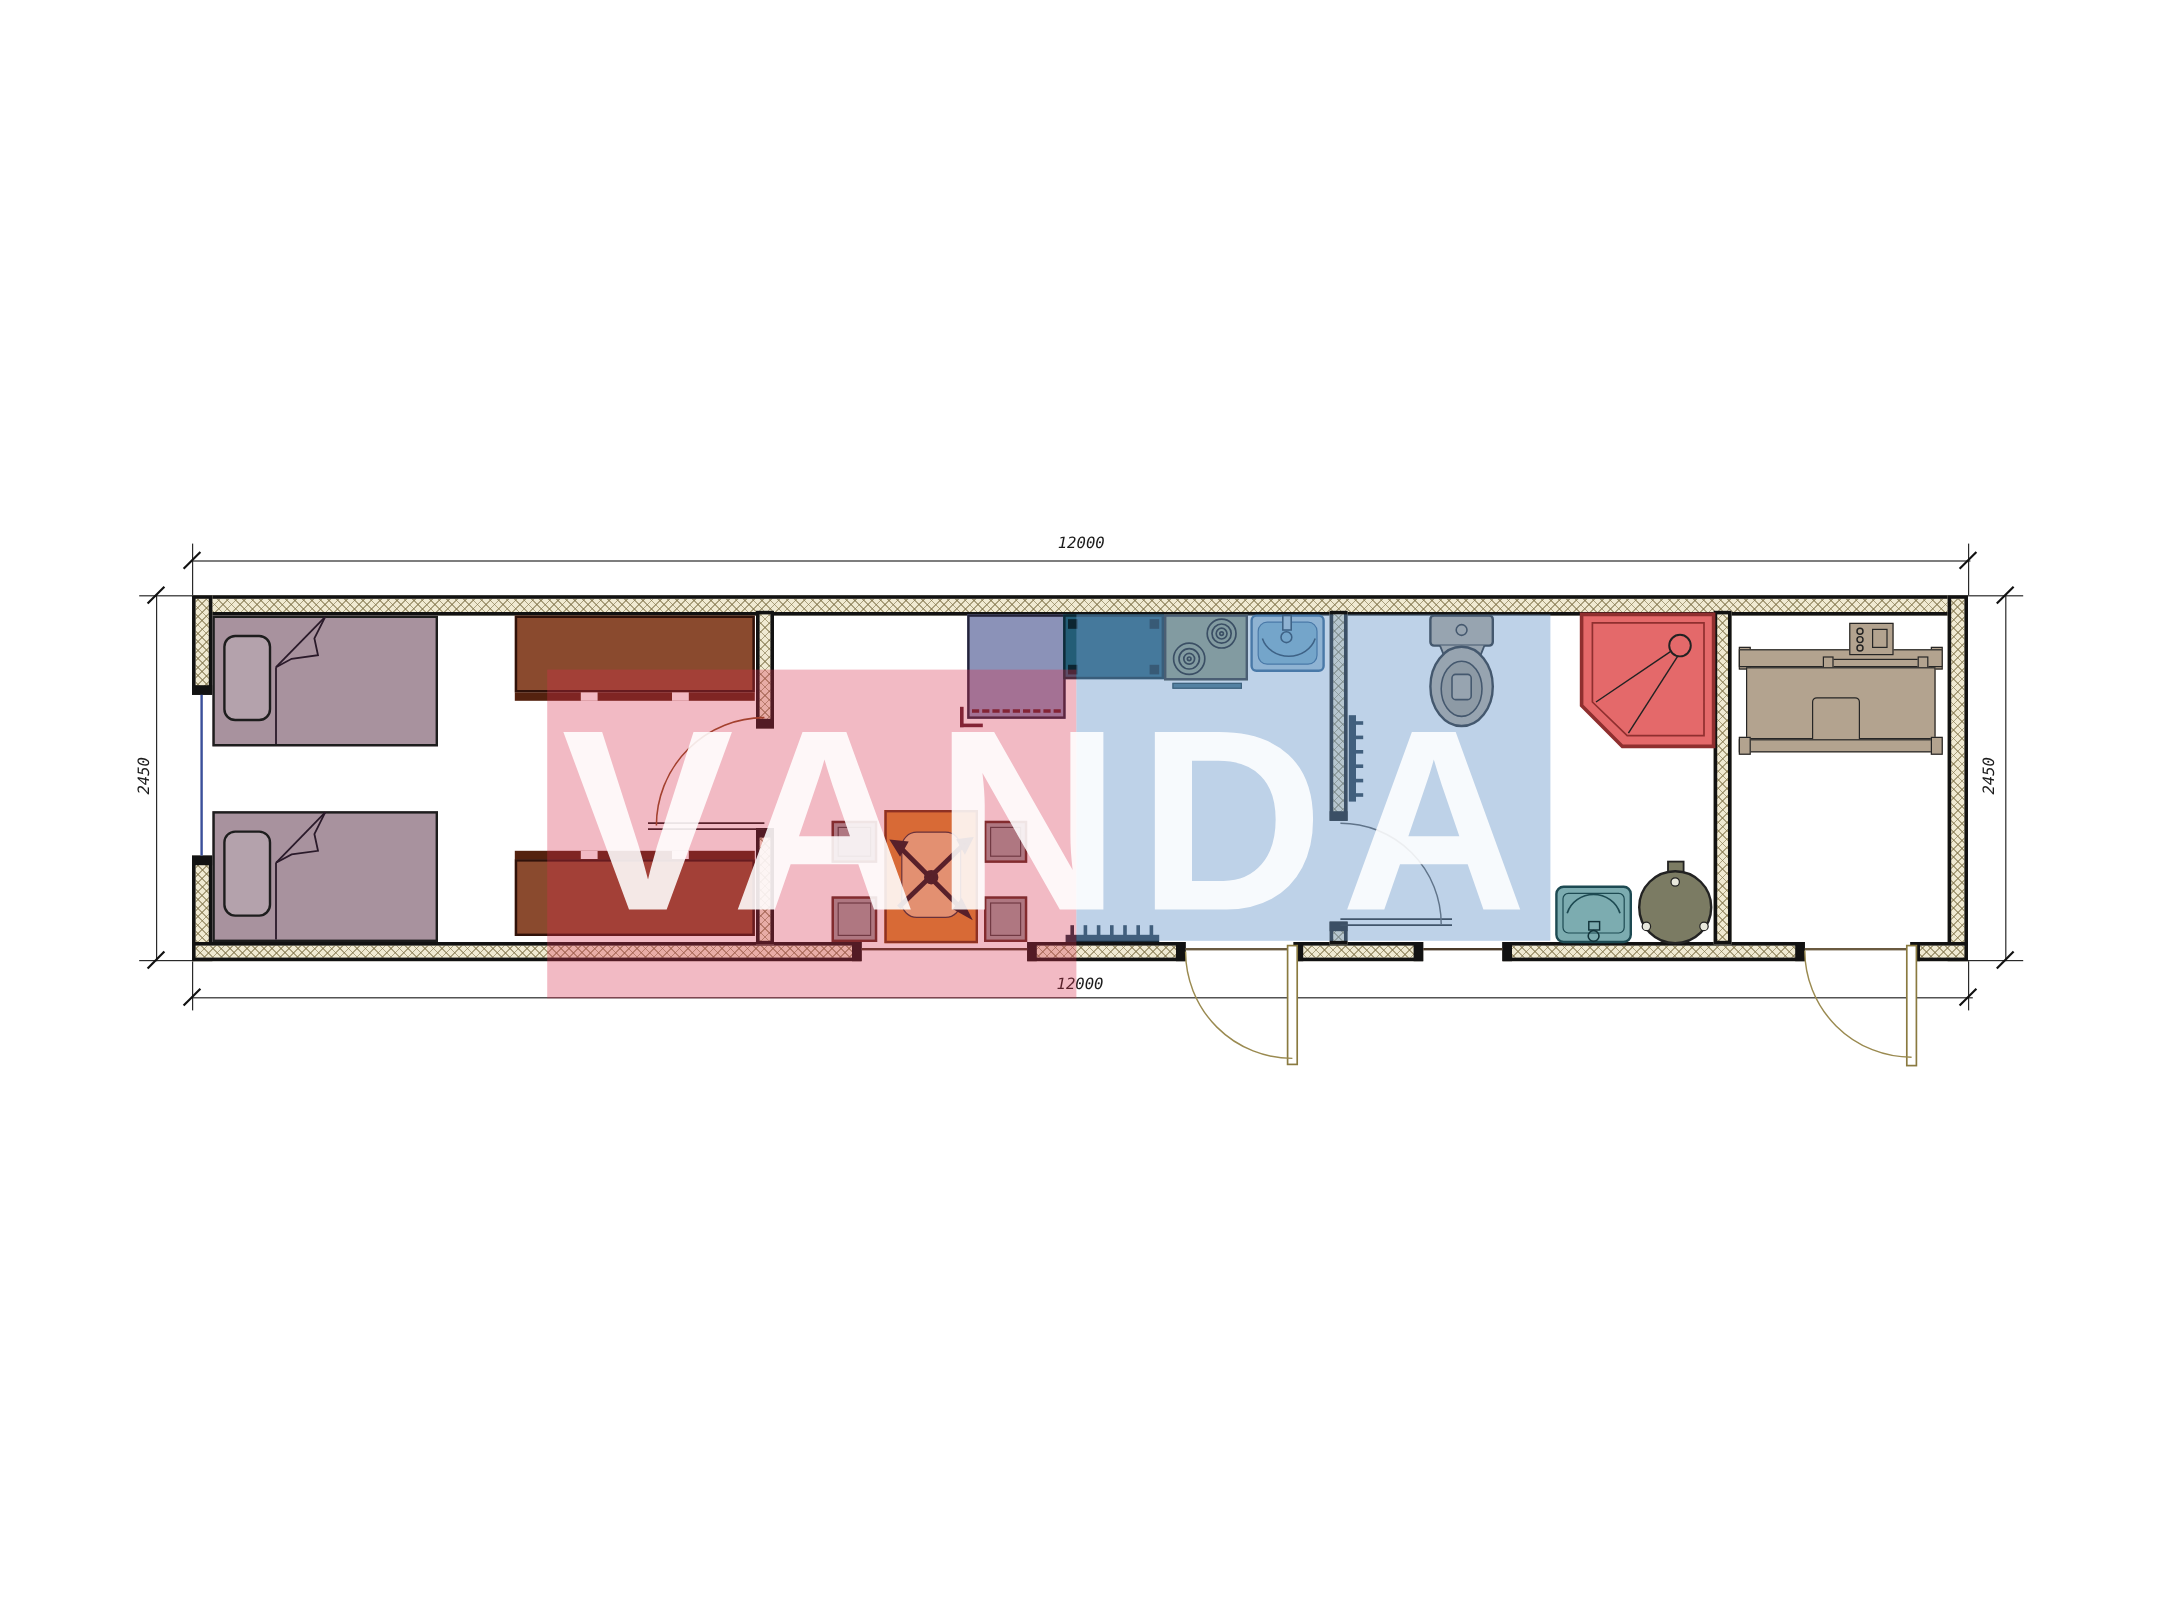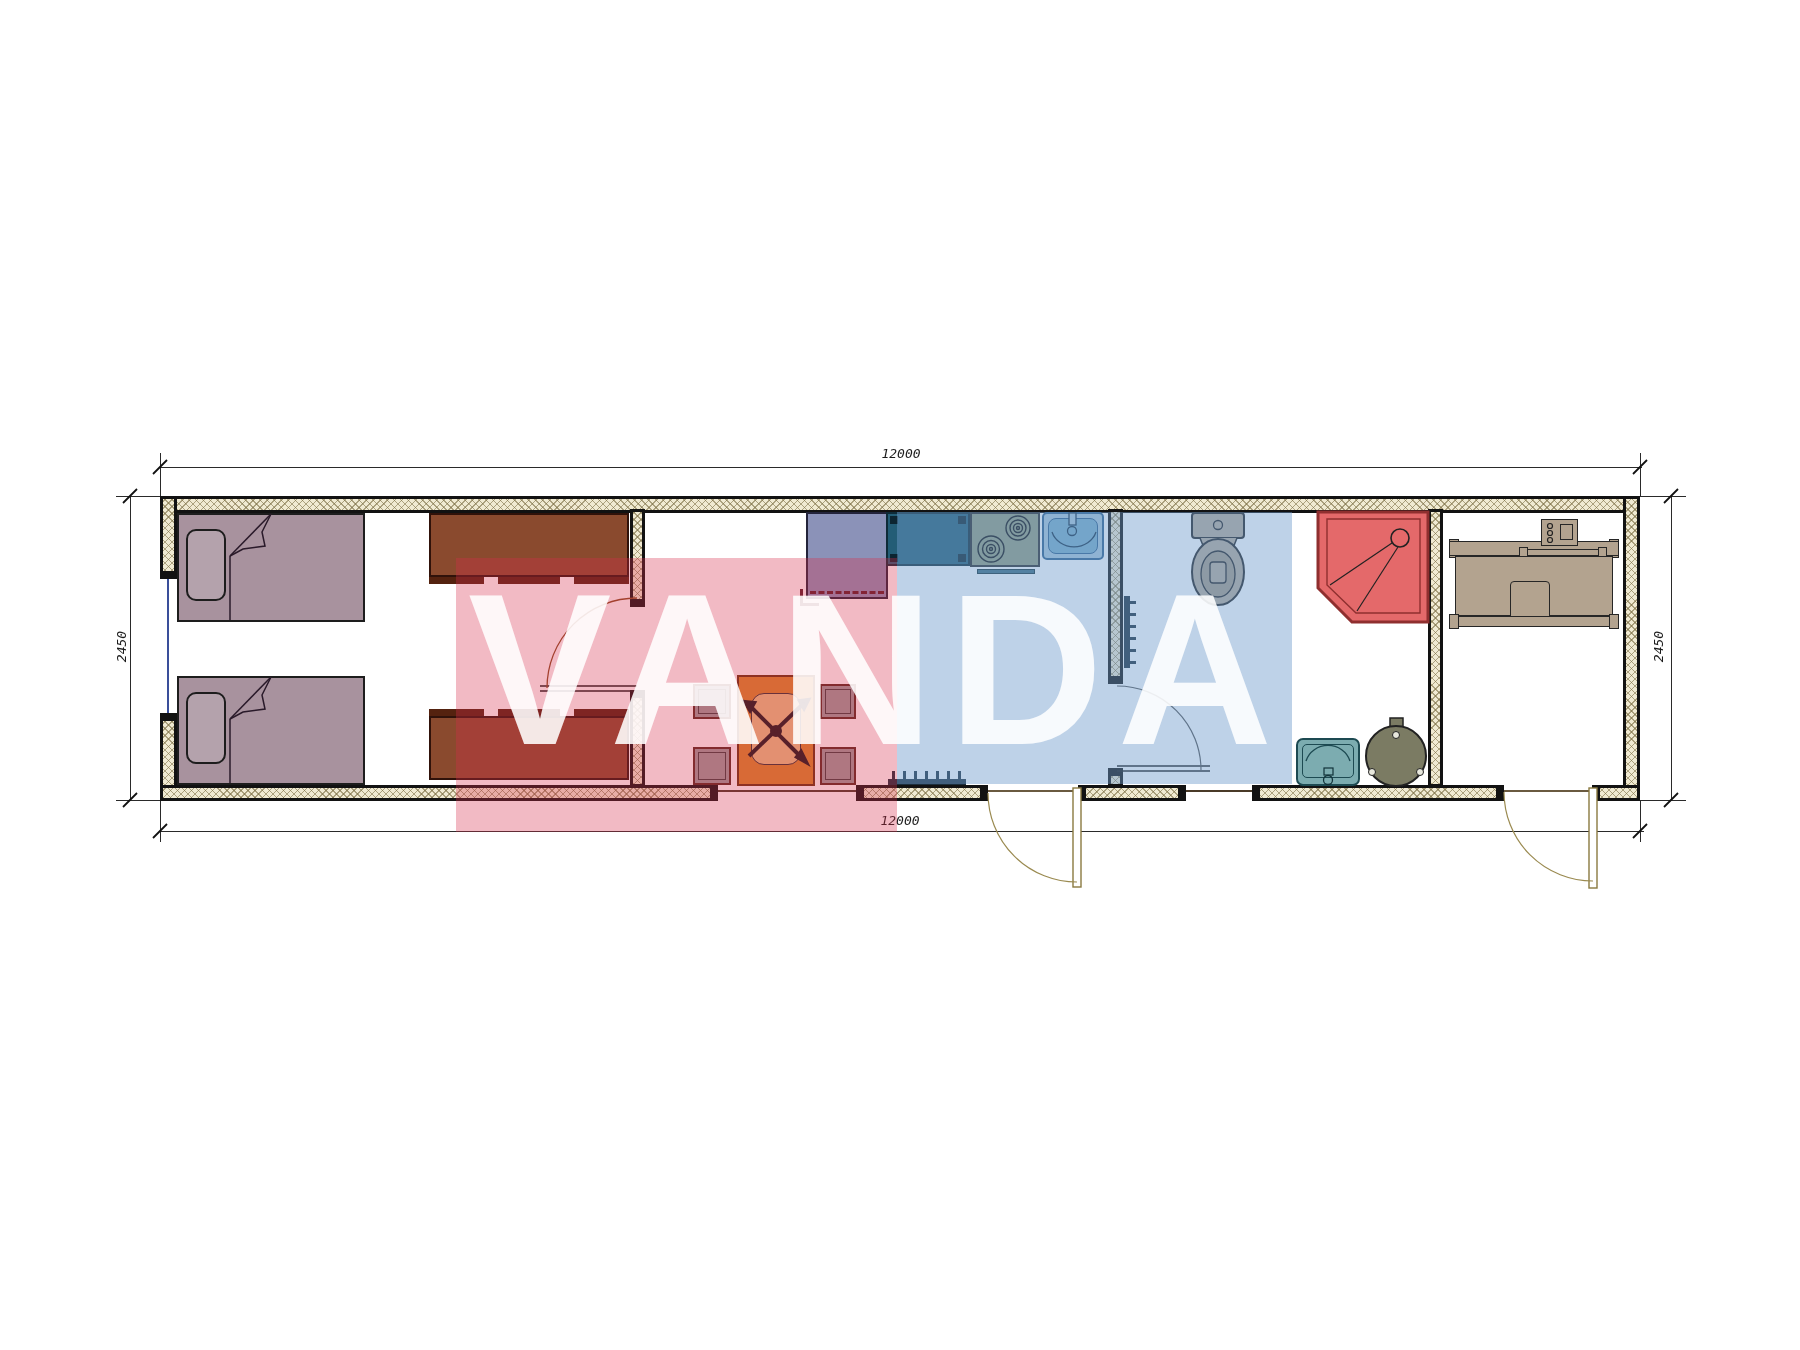--- a/index.html
+++ b/index.html
@@ -297,15 +297,15 @@
       <line x1="803" y1="704" x2="749" y2="756"></line>
       <polygon points="806,762 797,757 801,752"></polygon>
       <polygon points="745,702 754,703 750,710"></polygon>
       <polygon points="808,700 800,701 804,708"></polygon>
       <circle cx="776" cy="731" r="4"></circle>
     </g>
   </svg>
 
   <div class="wm-red" style="left:456px;top:558px;width:441px;height:274px"></div>
   <div class="wm-blue" style="left:897px;top:512px;width:395px;height:272px"></div>
-  <div class="wm-text" style="left:468px;top:562px">VANDA</div>
+  <div class="wm-text" style="left:468px;top:576px">VANDA</div>
 
 </div>
 
 </body></html>

